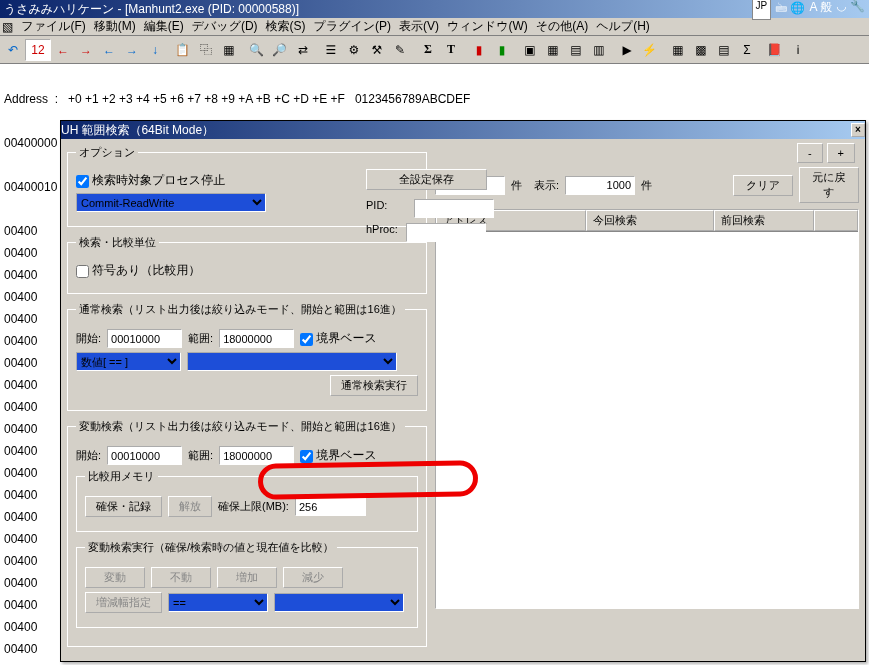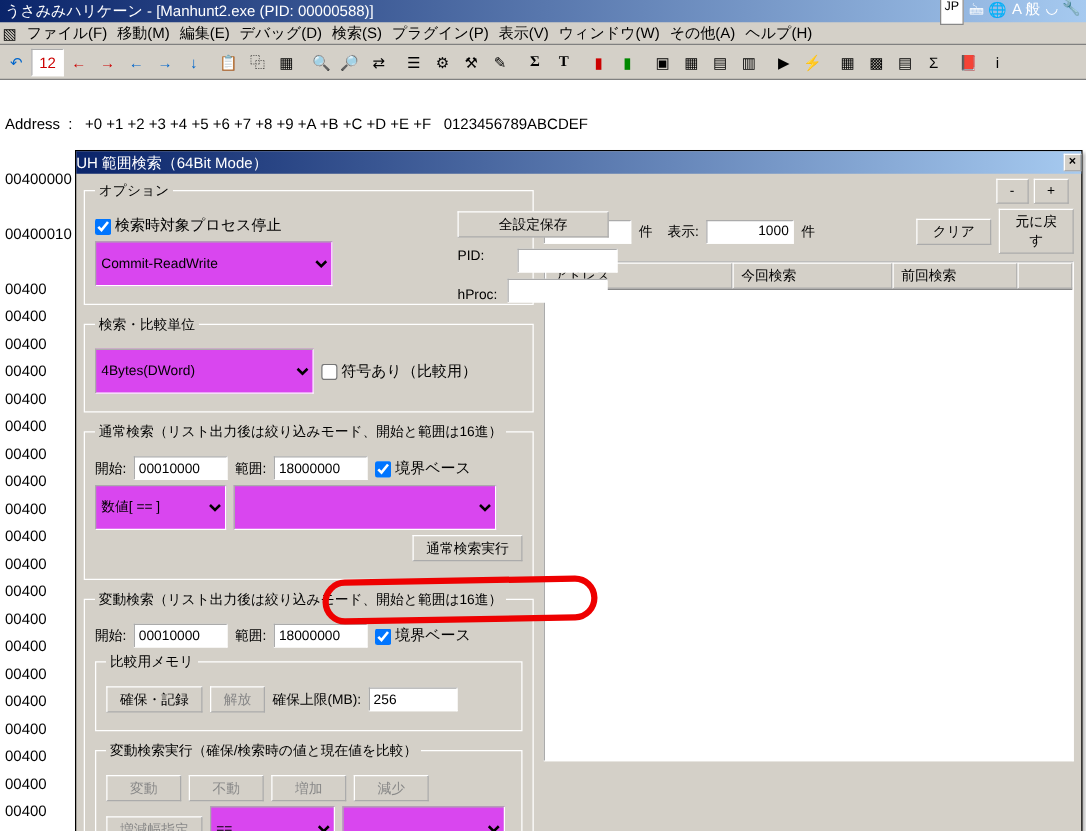--- a/index.html
+++ b/index.html
@@ -20,21 +20,21 @@
 .dialog{position:absolute;left:60px;top:120px;width:806px;background:#d4d0c8;border:1px solid #000;box-shadow:2px 2px 3px rgba(0,0,0,.3)}
 .dlg-title{background:linear-gradient(90deg,#0a246a,#a6caf0);color:#fff;height:18px;display:flex;align-items:center;padding:0 0;font-size:11px}
 .dlg-title .x{margin-left:auto;background:#d4d0c8;color:#000;width:14px;height:14px;border:1px outset #fff;text-align:center;line-height:12px;font-family:Arial;font-weight:bold;font-size:10px}
 .dlg-body{padding:6px;display:flex;gap:8px;position:relative}
 .left-col{width:360px}
 .right-col{flex:1}
 fieldset{border:1px solid #888;border-top-color:#fff;border-left-color:#fff;border:1px groove #fff;padding:8px 8px 10px;margin-bottom:8px}
 legend{font-size:11px;padding:0 3px}
 .btn{background:#d4d0c8;border:1px outset #fff;padding:2px 10px;font-size:11px;cursor:pointer;min-height:20px}
 .inp{border:1px inset #fff;background:#fff;padding:1px 3px;font-size:11px;height:19px}
-.sel{border:1px inset #fff;background:#d946ef;font-size:11px;height:36px}
+.sel{border:1px inset #fff;background:#1d4ed8;font-size:11px;height:19px}
 .chk{vertical-align:middle;margin-right:3px}
 label{font-size:11px}
 .row{display:flex;align-items:center;gap:6px;margin:4px 0}
 .top-right-btns{position:absolute;right:10px;top:4px;display:flex;gap:4px}
 .save-row{display:flex;align-items:center;gap:6px;margin-bottom:6px}
 .results{border:1px inset #fff;background:#fff;height:400px;overflow:auto}
 .results-head{display:flex;background:#d4d0c8;border-bottom:1px solid #888;position:sticky;top:0}
 .results-head div{border:1px outset #fff;padding:2px 6px;font-size:11px;flex:0 0 auto}
 .col-addr{width:150px}
 .col-now{width:128px}
@@ -143,21 +143,20 @@
           <label><input type="checkbox" class="chk" checked="" style=""><span>検索時対象プロセス停止</span></label>
         </div>
         <div class="row">
           <select class="sel" style="width:190px"><option>Commit-ReadWrite</option></select>
         </div>
       </fieldset>
 
       <fieldset>
         <legend>検索・比較単位</legend>
         <div class="row">
-          <select class="sel" style="width:175px"><option>4Bytes(DWord)</option></select>
           <label><input type="checkbox" class="chk" style=""><span>符号あり（比較用）</span></label>
         </div>
       </fieldset>
 
       <fieldset>
         <legend>通常検索（リスト出力後は絞り込みモード、開始と範囲は16進）</legend>
         <div class="row">
           <label>開始:</label>
           <input class="inp" style="width: 75px;" value="00010000">
           <label>範囲:</label>
@@ -227,21 +226,21 @@
         </div>
       </div>
     </div>
 
     <div style="position:absolute;left:370px;top:30px">
       <button class="btn" style="position:absolute;left:-65px;top:0;width:121px">全設定保存</button>
       <div style="position:absolute;left:-65px;top:30px;display:flex;align-items:flex-start;gap:12px">
         <label style="width:36px">PID:</label>
         <input class="inp" style="width: 80px;" value="">
       </div>
-      <div style="position:absolute;left:-65px;top:54px;display:flex;align-items:flex-end;gap:4px">
+      <div style="position:absolute;left:-65px;top:54px;display:flex;align-items:flex-start;gap:4px">
         <label style="width:36px">hProc:</label>
         <input class="inp" style="width: 80px;" value="">
       </div>
     </div>
 
   </div>
 </div>
 
 <div class="highlight hl1"></div>
 

